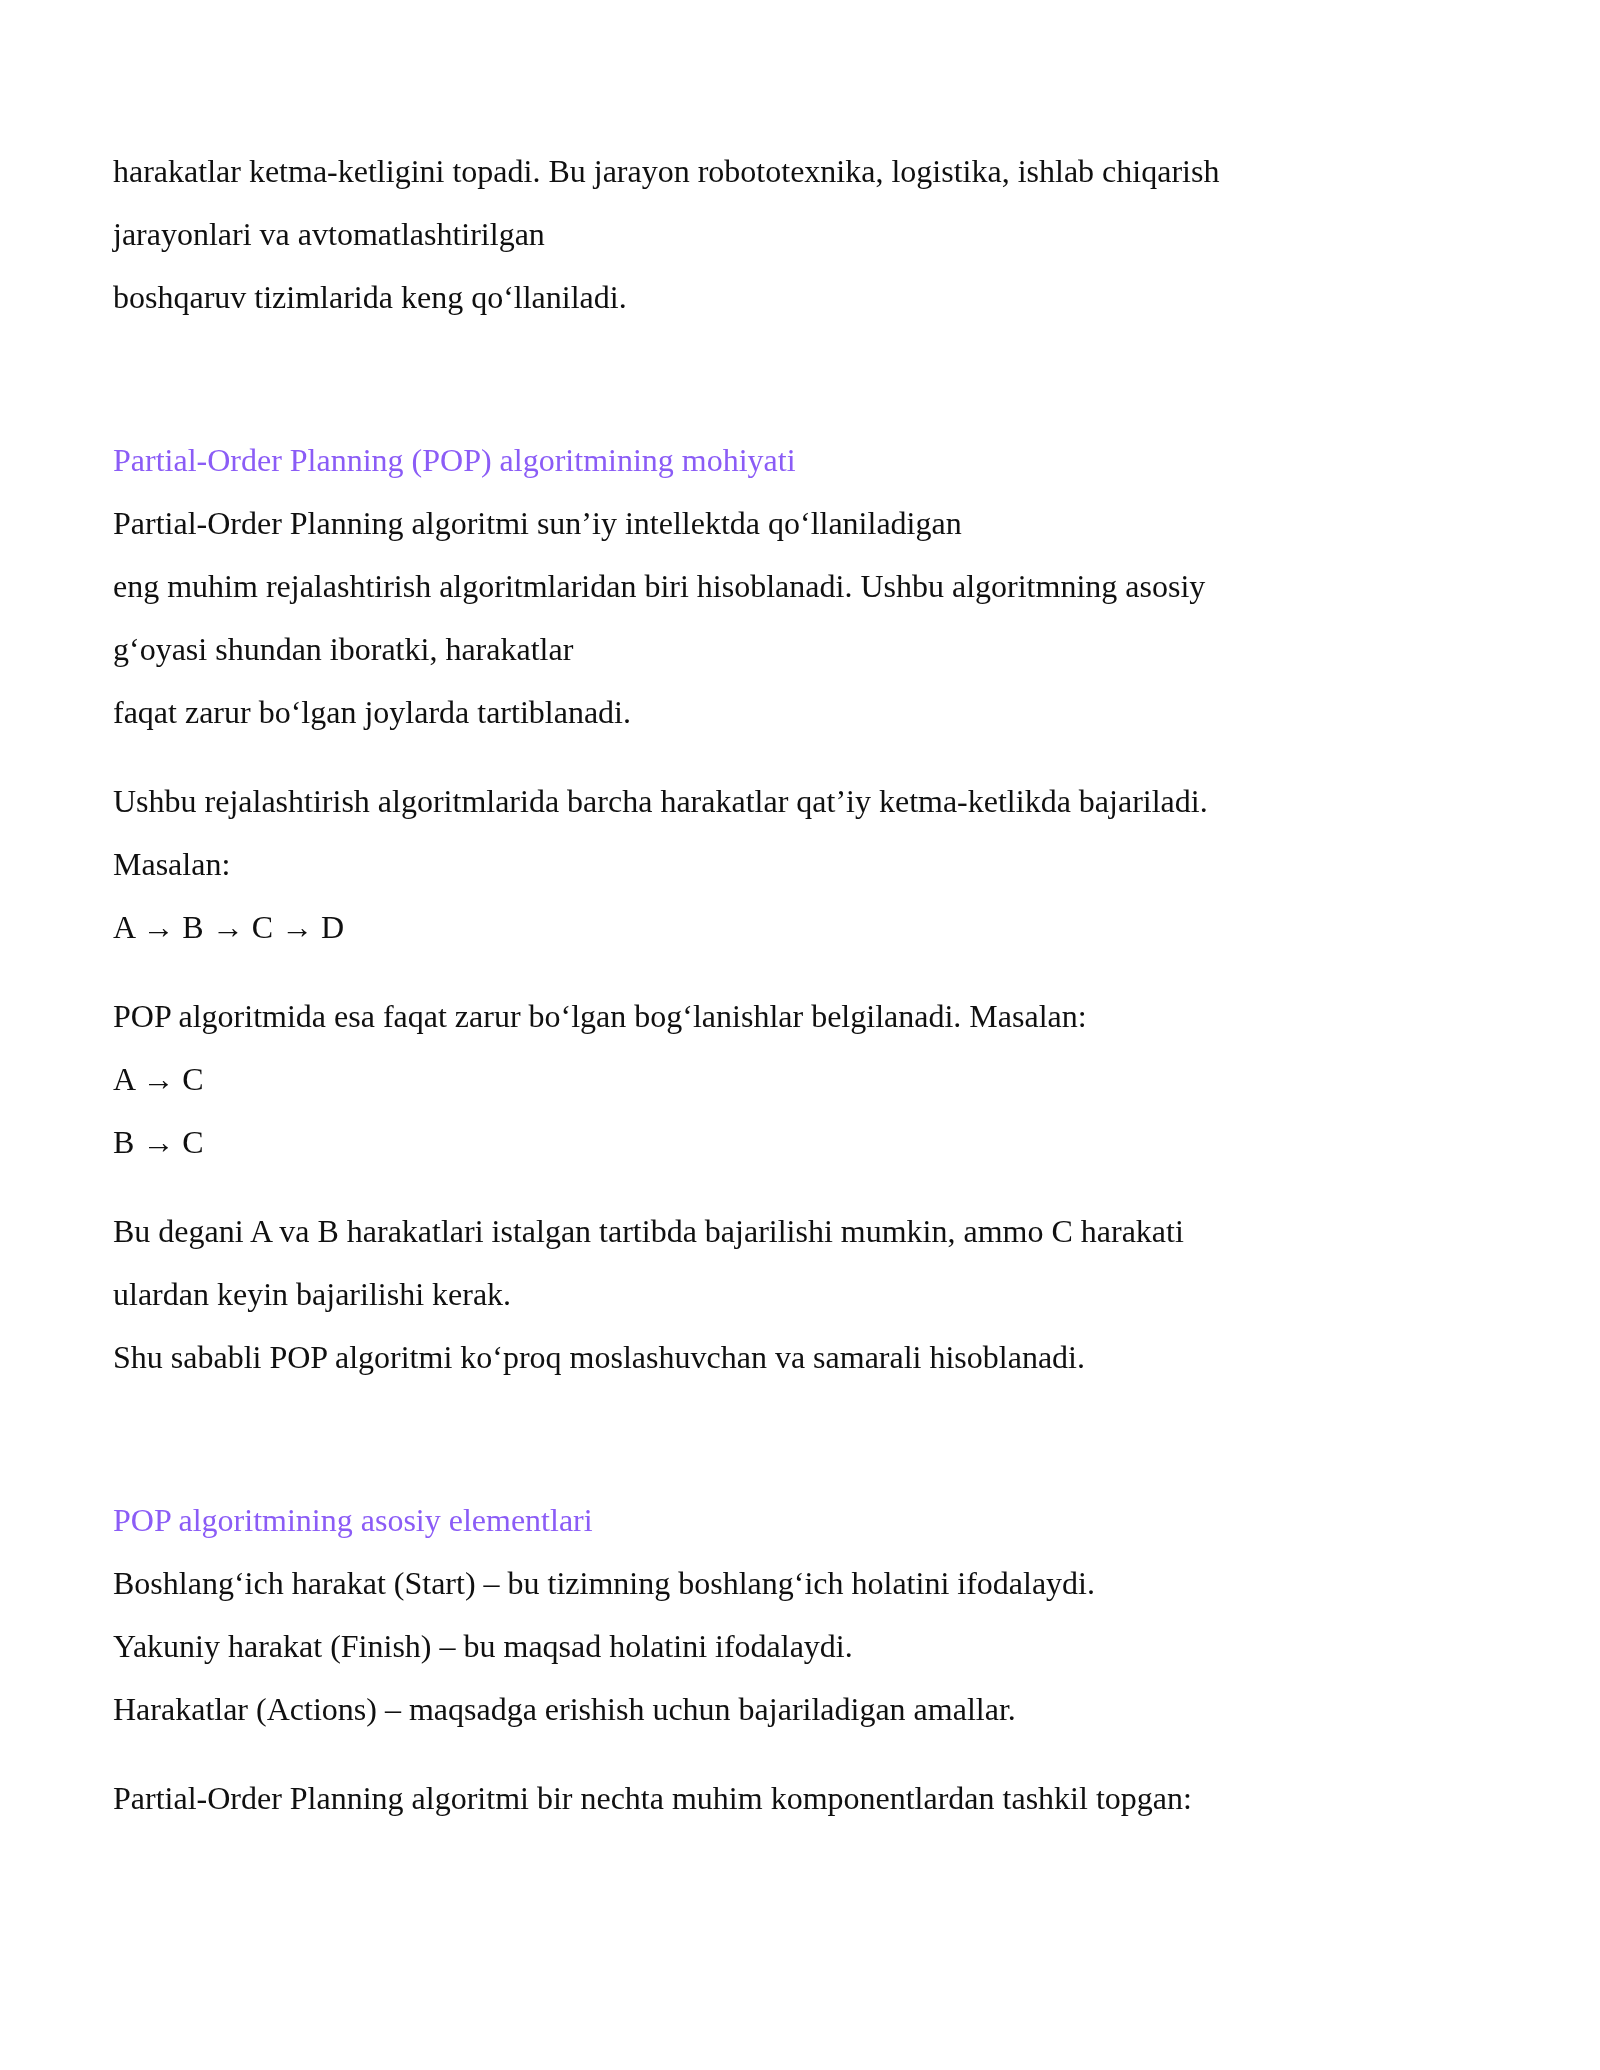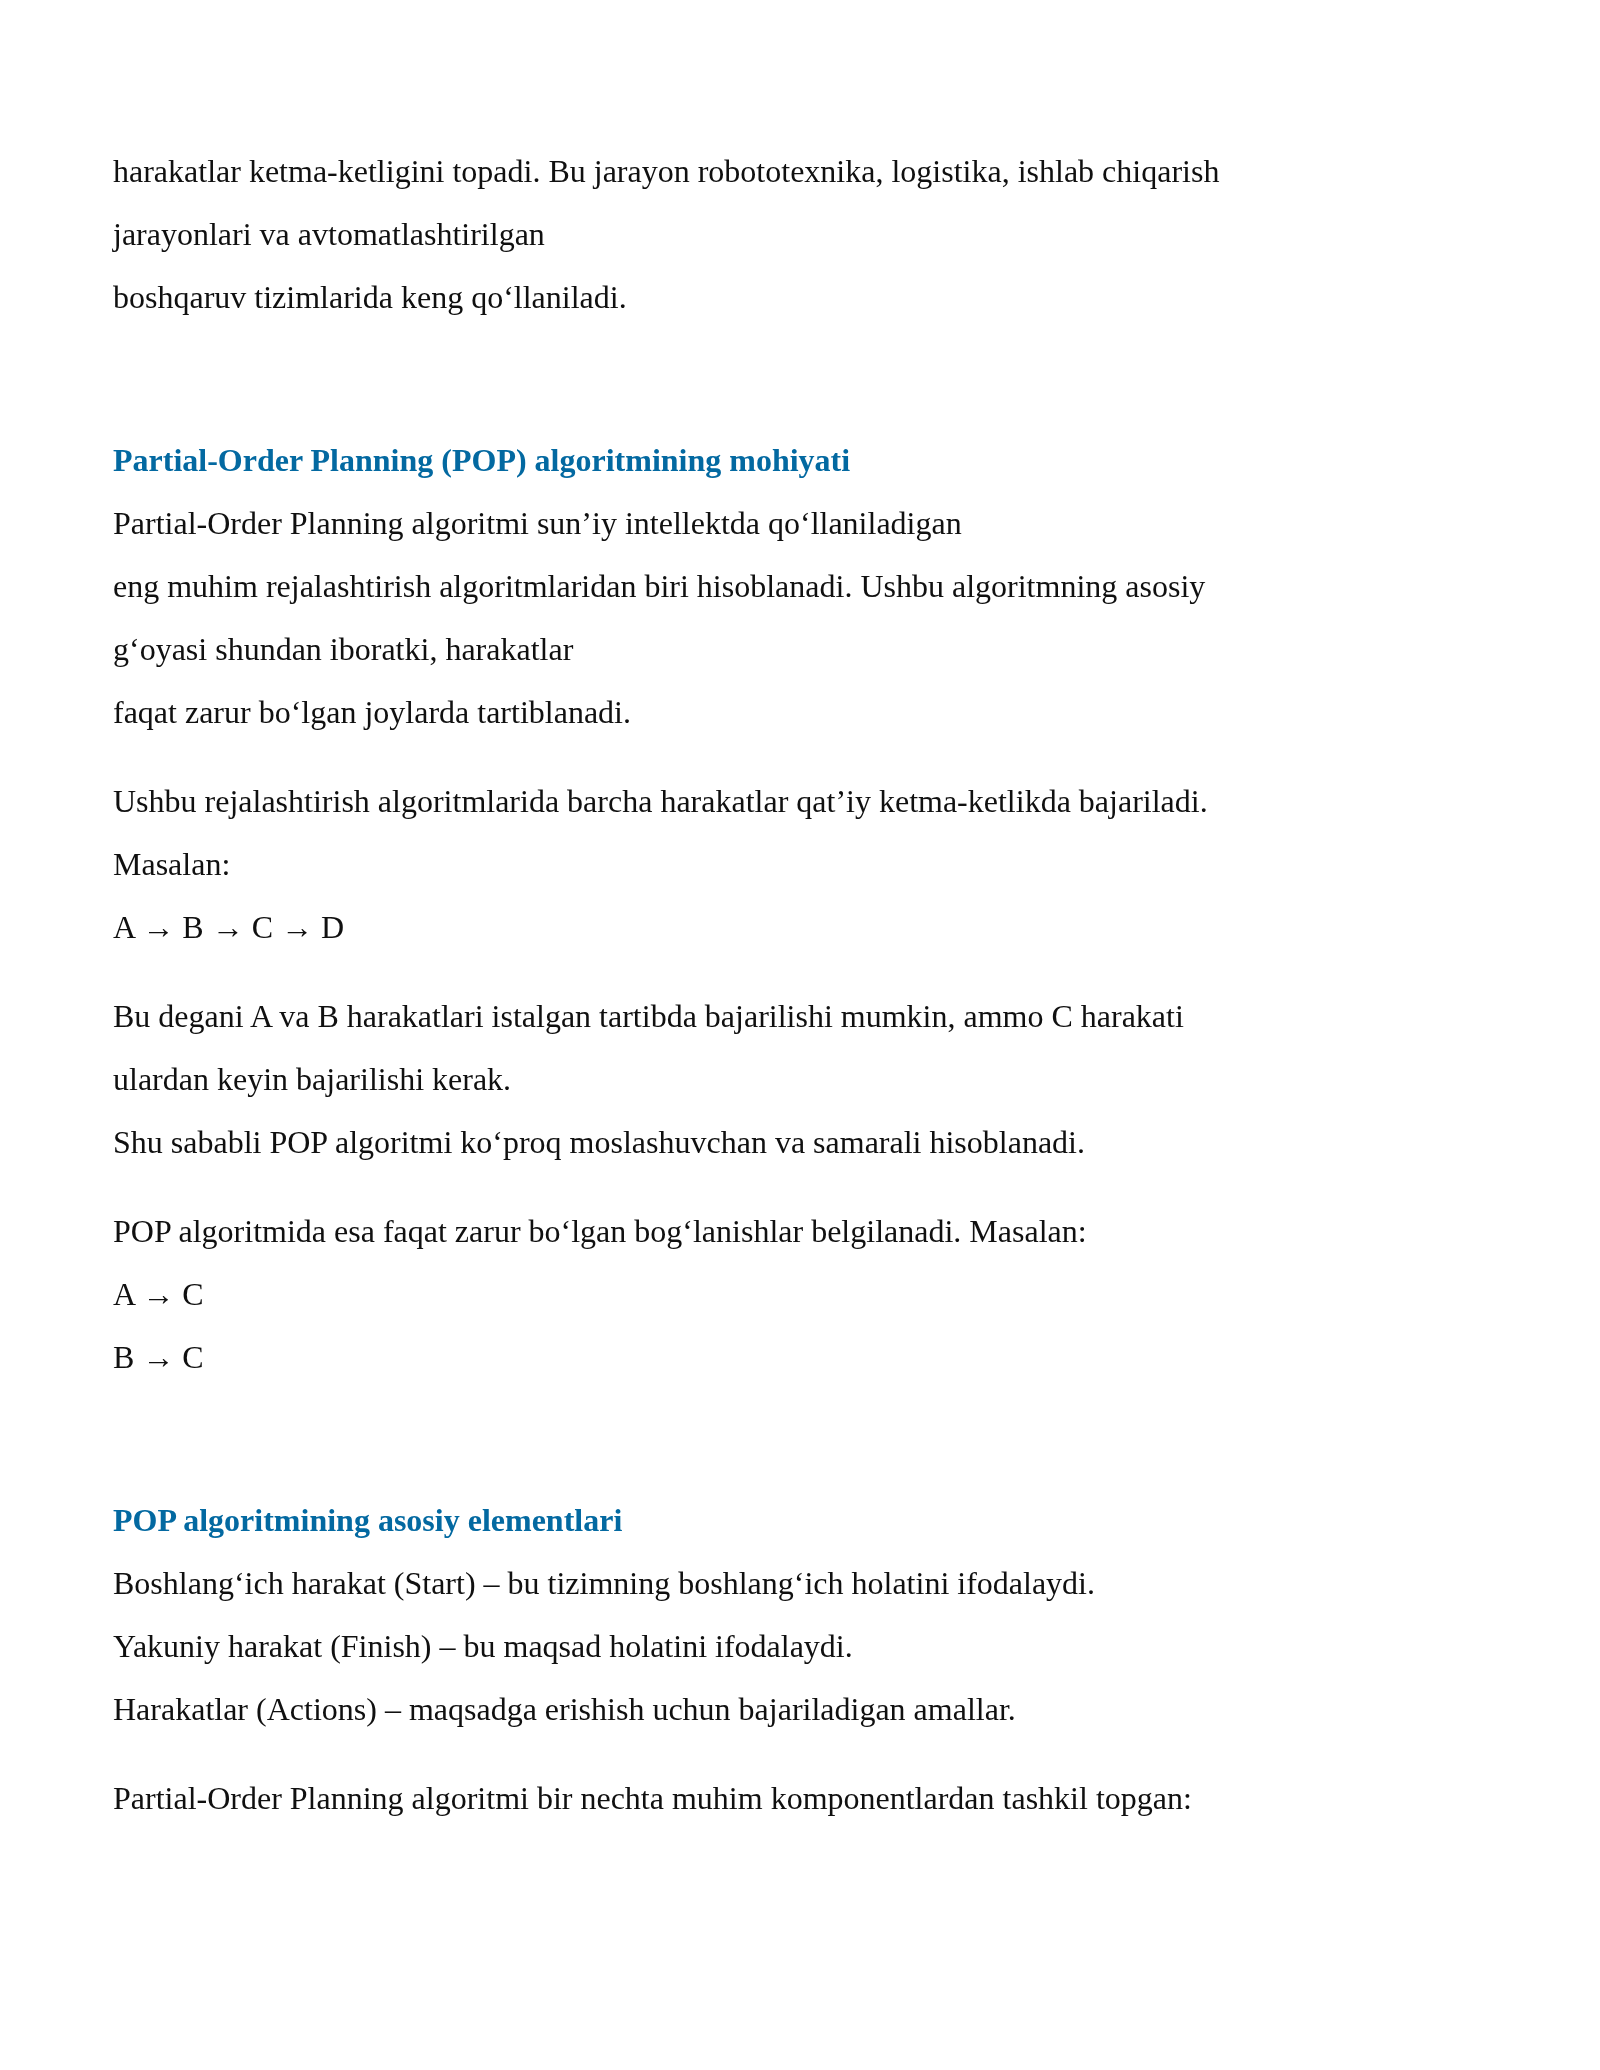--- a/index.html
+++ b/index.html
@@ -23,24 +23,24 @@
     line-height: 63px;
     color: #101010;
   }
   .para {
     margin: 0 0 26px 0;
     white-space: pre-line;
   }
   .heading {
     font-size: 32px;
     line-height: 63px;
-    font-weight: 700;
+    font-weight: 400;
     margin: 100px 0 0 0;
     white-space: pre-line;
-    color: #0369a1;
+    color: #8b5cf6;
   }
 </style>
 </head>
 <body>
 
 <div class="page">
   <div class="content">
 
     <p class="para">harakatlar ketma-ketligini topadi. Bu jarayon robototexnika, logistika, ishlab chiqarish
 jarayonlari va avtomatlashtirilgan
@@ -50,27 +50,27 @@
 
     <p class="para">Partial-Order Planning algoritmi sunʼiy intellektda qoʻllaniladigan
 eng muhim rejalashtirish algoritmlaridan biri hisoblanadi. Ushbu algoritmning asosiy
 gʻoyasi shundan iboratki, harakatlar
 faqat zarur boʻlgan joylarda tartiblanadi.</p>
 
     <p class="para">Ushbu rejalashtirish algoritmlarida barcha harakatlar qatʼiy ketma-ketlikda bajariladi.
 Masalan:
 A → B → C → D</p>
 
+    <p class="para">POP algoritmida esa faqat zarur boʻlgan bogʻlanishlar belgilanadi. Masalan:
+A → C
+B → C</p>
+
     <p class="para">Bu degani A va B harakatlari istalgan tartibda bajarilishi mumkin, ammo C harakati
 ulardan keyin bajarilishi kerak.
 Shu sababli POP algoritmi koʻproq moslashuvchan va samarali hisoblanadi.</p>
-
-    <p class="para">POP algoritmida esa faqat zarur boʻlgan bogʻlanishlar belgilanadi. Masalan:
-A → C
-B → C</p>
 
     <h2 class="heading">POP algoritmining asosiy elementlari</h2>
 
     <p class="para">Boshlangʻich harakat (Start) – bu tizimning boshlangʻich holatini ifodalaydi.
 Yakuniy harakat (Finish) – bu maqsad holatini ifodalaydi.
 Harakatlar (Actions) – maqsadga erishish uchun bajariladigan amallar.</p>
 
     <p class="para">Partial-Order Planning algoritmi bir nechta muhim komponentlardan tashkil topgan:</p>
 
   </div>

